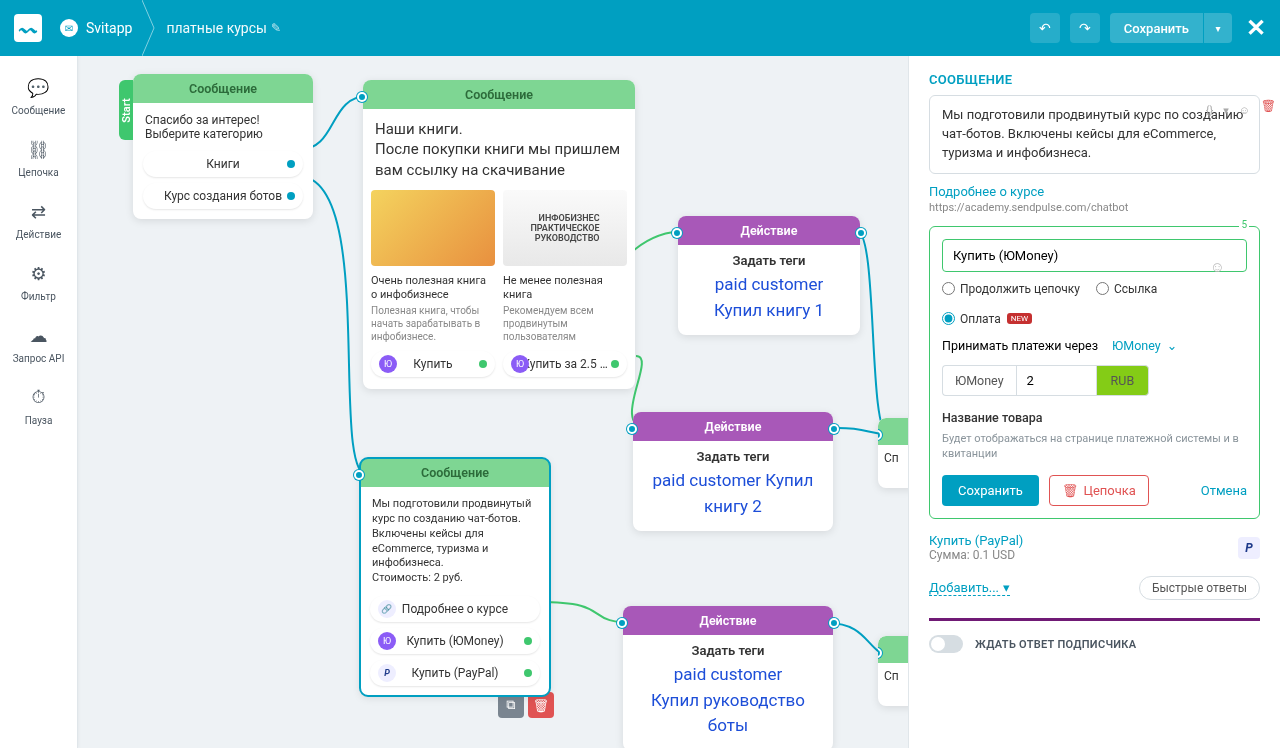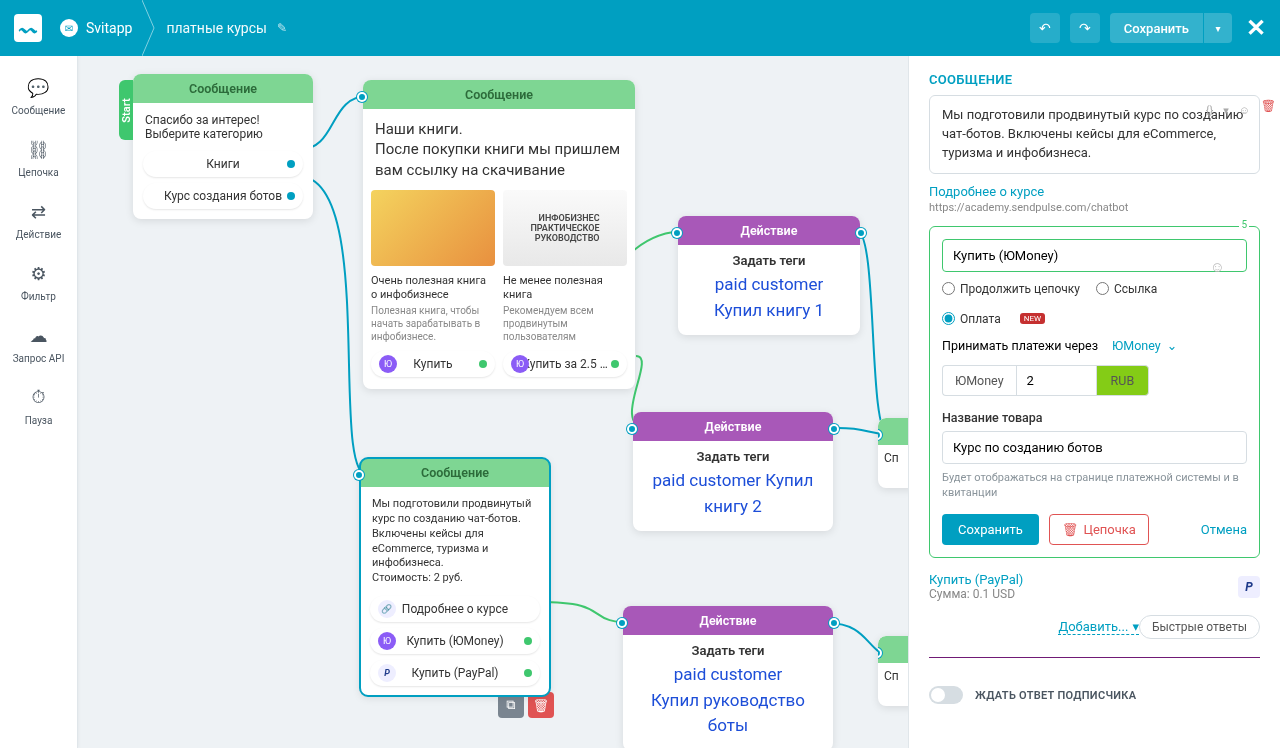--- a/index.html
+++ b/index.html
@@ -2,21 +2,21 @@
 <html><head>
 <meta charset="utf-8">
 <style>
 *{box-sizing:border-box;margin:0;padding:0;font-family:-apple-system,BlinkMacSystemFont,"Segoe UI",Roboto,sans-serif}
 body{background:#eef2f5;width:1280px;height:748px;overflow:hidden;position:relative}
 .topbar{height:56px;background:#009fc1;display:flex;align-items:center;padding:0 14px;color:#fff;position:relative;z-index:10}
 .logo{width:28px;height:28px;background:#fff;border-radius:4px;display:flex;align-items:center;justify-content:center;color:#009fc1;font-size:18px}
 .botname{margin-left:18px;display:flex;align-items:center;gap:8px;font-size:14px}
 .botname .msg-ic{width:18px;height:18px;background:#fff;border-radius:50%;display:flex;align-items:center;justify-content:center;color:#009fc1;font-size:10px}
 .crumb-sep{width:14px;height:56px;margin:0 10px;opacity:.5}
-.pagename{font-size:14px;display:flex;align-items:center;gap:10px;opacity:.95}
+.pagename{font-size:14px;display:flex;align-items:center;gap:4px;opacity:.95}
 .pagename .pen{cursor:pointer;opacity:.8;font-size:12px}
 .topright{margin-left:auto;display:flex;align-items:center;gap:10px}
 .tbtn{width:30px;height:30px;border-radius:4px;background:rgba(255,255,255,.15);display:flex;align-items:center;justify-content:center;cursor:pointer;font-size:14px}
 .savegrp{display:flex}
 .savebtn{height:30px;background:rgba(255,255,255,.2);border-radius:4px 0 0 4px;padding:0 14px;font-size:13px;display:flex;align-items:center;cursor:pointer;font-weight:500}
 .savedd{width:28px;height:30px;background:rgba(255,255,255,.2);border-radius:0 4px 4px 0;margin-left:1px;display:flex;align-items:center;justify-content:center;cursor:pointer;font-size:10px}
 .closex{font-size:24px;cursor:pointer;margin-left:4px;font-weight:700}
 
 .sidebar{position:absolute;left:0;top:56px;bottom:0;width:78px;background:#fff;border-right:1px solid #e0e6ea;display:flex;flex-direction:column;gap:4px;padding:10px 6px;z-index:5;box-shadow:1px 0 3px rgba(0,0,0,.04)}
 .sbitem{display:flex;flex-direction:column;align-items:center;gap:5px;padding:8px 2px;border-radius:6px;cursor:pointer;font-size:10px;color:#4a5560}
@@ -66,42 +66,42 @@
 .trash{position:absolute;right:-0px;top:4px;color:#e05353;cursor:pointer;font-size:12px}
 .linkrow{color:#009fc1;font-size:13px;margin-bottom:2px}
 .linkurl{color:#888;font-size:11px;margin-bottom:12px}
 .editcard{border:1px solid #3fc76e;border-radius:6px;padding:12px;margin-bottom:14px;position:relative}
 .cnt{position:absolute;right:10px;top:-8px;background:#fff;color:#3fc76e;font-size:10px;padding:0 2px}
 .einput{width:100%;border:1px solid #3fc76e;border-radius:4px;padding:8px 30px 8px 10px;font-size:13px;margin-bottom:10px;position:relative}
 .emoji-in{position:absolute;right:22px;top:19px;color:#bbb;cursor:pointer;font-size:15px}
 .radios{display:flex;gap:16px;font-size:12px;color:#333;margin-bottom:12px;flex-wrap:wrap}
 .radios label{display:flex;align-items:center;gap:5px;cursor:pointer}
 .radios input{accent-color:#009fc1}
-.newtag{background:#c53030;color:#fff;font-size:8px;padding:1px 4px;border-radius:3px;margin-left:14px;vertical-align:top}
+.newtag{background:#c53030;color:#fff;font-size:8px;padding:1px 4px;border-radius:3px;margin-left:1px;vertical-align:top}
 .payvia{display:flex;align-items:center;gap:14px;margin-bottom:12px;font-size:12.5px}
 .payvia .dd{color:#009fc1;cursor:pointer;display:flex;align-items:center;gap:6px}
 .amtrow{display:flex;margin-bottom:14px}
 .amtlbl{border:1px solid #d6dde2;border-right:none;border-radius:4px 0 0 4px;padding:7px 12px;font-size:12.5px;color:#555;background:#fff}
 .amtinp{border:1px solid #d6dde2;border-right:none;width:80px;padding:7px 10px;font-size:13px}
 .amtcur{border:1px solid #d6dde2;border-radius:0 4px 4px 0;padding:7px 14px;font-size:12.5px;color:#555;background:#84cc16}
 .lbl{font-size:12.5px;color:#333;font-weight:500;margin-bottom:6px}
 .tinput{width:100%;border:1px solid #d6dde2;border-radius:4px;padding:8px 10px;font-size:13px;margin-bottom:6px}
 .help{font-size:11px;color:#8a949b;line-height:1.4;margin-bottom:14px}
 .btnrow{display:flex;align-items:center;gap:10px}
 .btn-primary{background:#009fc1;color:#fff;border:none;border-radius:4px;padding:8px 16px;font-size:13px;cursor:pointer}
 .btn-del{background:#fff;border:1px solid #e05353;color:#e05353;border-radius:4px;padding:7px 12px;font-size:13px;cursor:pointer;display:flex;align-items:center;gap:5px}
 .btn-cancel{margin-left:auto;color:#009fc1;font-size:13px;cursor:pointer;background:none;border:none}
 .pprow{display:flex;align-items:center;justify-content:space-between;margin-bottom:14px}
 .pprow .t{color:#009fc1;font-size:13px}
 .pprow .s{color:#888;font-size:12px}
 .ppic{width:22px;height:22px;border-radius:4px;background:#eef;display:flex;align-items:center;justify-content:center;color:#1e3a8a;font-style:italic;font-weight:700;font-size:12px}
-.addrow{display:flex;justify-content:flex-end;align-items:center;margin:8px 0 18px}
+.addrow{display:flex;justify-content:space-between;align-items:center;margin:8px 0 18px}
 .addlink{color:#009fc1;font-size:13px;border-bottom:1px dashed #009fc1;cursor:pointer;display:inline-flex;align-items:center;gap:4px}
 .qreply{border:1px solid #d6dde2;border-radius:14px;padding:4px 12px;font-size:12px;color:#555;cursor:pointer}
-.waitrow{display:flex;align-items:center;gap:12px;padding:28px 0;border-top:1px solid #701a75}
+.waitrow{display:flex;align-items:center;gap:12px;padding:14px 0;border-top:3px solid #701a75}
 .toggle{width:34px;height:18px;background:#d6dde2;border-radius:10px;position:relative;cursor:pointer}
 .toggle::after{content:"";position:absolute;width:14px;height:14px;background:#fff;border-radius:50%;top:2px;left:2px}
 .waitlbl{font-size:11px;font-weight:600;color:#4a5560;letter-spacing:.3px}
 </style>
 </head>
 <body>
 
 <div class="topbar">
   <div class="logo">〰</div>
   <div class="botname">
@@ -336,21 +336,20 @@
             <span>ЮMoney</span>
             <span>⌄</span>
           </span>
       </div>
       <div class="amtrow">
         <div class="amtlbl">ЮMoney</div>
         <input class="amtinp" value="2" style="">
         <div class="amtcur">RUB</div>
       </div>
       <div class="lbl">Название товара</div>
-      <input class="tinput" value="Курс по созданию ботов" style="">
       <div class="help">Будет отображаться на странице платежной системы и в квитанции</div>
       <div class="btnrow">
         <button class="btn-primary">Сохранить</button>
         <button class="btn-del">
             <span>🗑</span>
             <span>Цепочка</span>
           </button>
         <button class="btn-cancel">Отмена</button>
       </div>
     </div>

